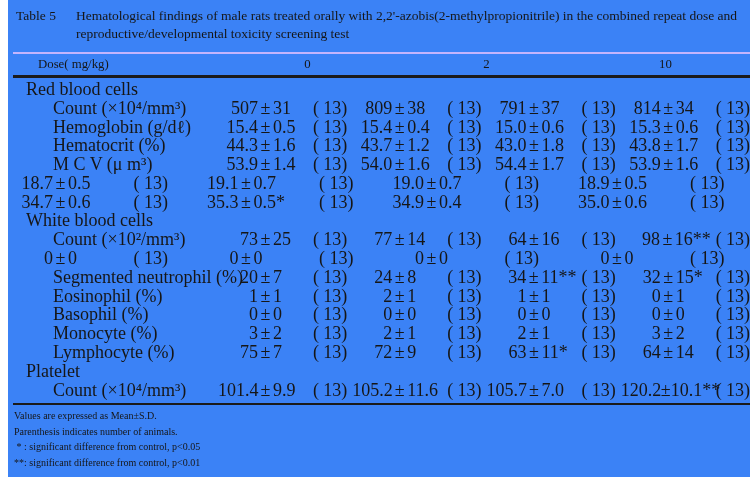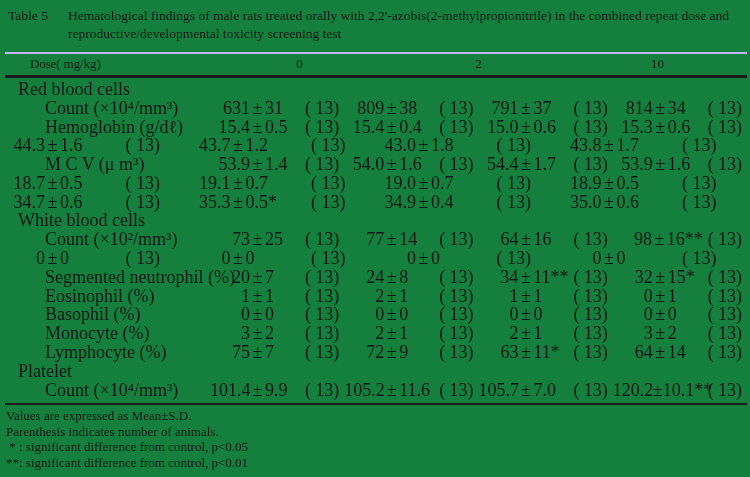--- a/index.html
+++ b/index.html
@@ -4,21 +4,21 @@
 <style>
   * { margin: 0; padding: 0; box-sizing: border-box; }
   html, body { background: #ffffff; }
   body {
     width: 750px; height: 477px;
     font-family: "Liberation Serif", "DejaVu Serif", serif;
     color: #161616;
     position: relative;
     overflow: hidden;
   }
-  .page { position: absolute; inset: 0; background: #15803d; }
+  .page { position: absolute; inset: 0; background: #3b82f6; margin-left: 8px; }
 
   
   .title-block { display: flex; padding: 7px 4px 0 8px; font-size: 13.5px; line-height: 1.3; }
   .title-label { flex: 0 0 60px; }
   .title-caption { flex: 1; max-width: 678px; padding-right: 2px; }
 
   
   .table { position: absolute; left: 5px; top: 52px; width: 742px; border-top: 2px solid #c4b5fd; }
   .header-row {
     display: flex; align-items: center; height: 24px;
@@ -32,21 +32,21 @@
   .row .lbl { width: 205px; padding-left: 40px; white-space: nowrap; }
   .row.section .lbl { padding-left: 13px; }
   .grp { flex: 1; display: flex; align-items: center; }
   .val { width: 90px; display: flex; align-items: center; }
   .val .m  { width: 40px; text-align: right; white-space: nowrap; }
   .val .pm { width: 15px; text-align: center; }
   .val .s  { flex: 1; text-align: left; white-space: nowrap; }
   .n { flex: 1; text-align: center; white-space: pre; }
 
   
-  .footnotes { position: absolute; left: 6px; top: 408px; font-size: 13px; line-height: 15.6px; }
+  .footnotes { position: absolute; left: 6px; top: 408px; font-size: 10px; line-height: 15.6px; }
   .footnote { white-space: pre; }
 </style>
 </head>
 <body>
 
 <div class="page">
 
   <div class="title-block">
     <div class="title-label">Table 5</div>
     <div class="title-caption">Hematological findings of male rats treated orally with 2,2'-azobis(2-methylpropionitrile) in the combined repeat dose and reproductive/developmental toxicity screening test</div>
@@ -60,21 +60,21 @@
       <div class="dose-cell">10</div>
     </div>
     <div class="table-body">
         <div class="row section">
           <span class="lbl">Red blood cells</span>
         </div>
         <div class="row">
           <span class="lbl">Count (×10⁴/mm³)</span>
           <span class="grp">
             <span class="val">
-              <span class="m">631</span>
+              <span class="m">507</span>
               <span class="pm">±</span>
               <span class="s">31</span>
             </span>
             <span class="n">( 13)</span>
           </span>
           <span class="grp">
             <span class="val">
               <span class="m">809</span>
               <span class="pm">±</span>
               <span class="s">38</span>
@@ -127,20 +127,21 @@
           <span class="grp">
             <span class="val">
               <span class="m">15.3</span>
               <span class="pm">±</span>
               <span class="s">0.6</span>
             </span>
             <span class="n">( 13)</span>
           </span>
         </div>
         <div class="row">
+          <span class="lbl">Hematocrit (%)</span>
           <span class="grp">
             <span class="val">
               <span class="m">44.3</span>
               <span class="pm">±</span>
               <span class="s">1.6</span>
             </span>
             <span class="n">( 13)</span>
           </span>
           <span class="grp">
             <span class="val">

